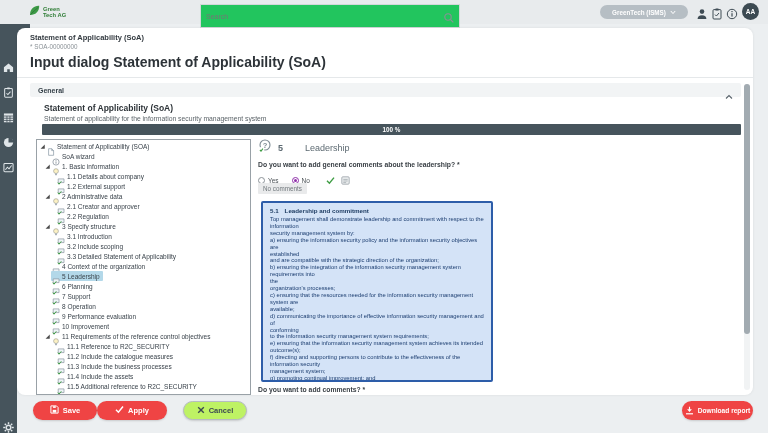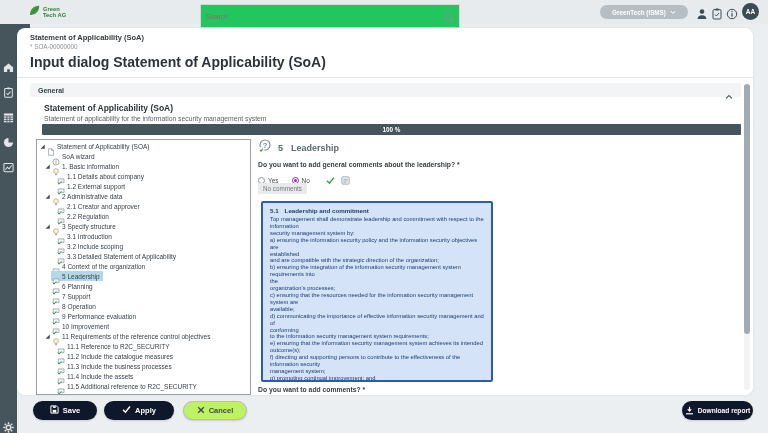--- a/index.html
+++ b/index.html
@@ -44,44 +44,44 @@
   .t-row { display:flex; align-items:center; height:10px; }
   .t-exp { width:7px; height:8px; flex:none; display:flex; align-items:center; justify-content:center; }
   .t-anchor { display:flex; align-items:center; padding:0 3px 0 0; border-radius:1px; height:10px; }
   .t-anchor.selected { background:#b3d8e9; }
   .t-icon { width:8px; height:8px; margin:0 2px 0 1px; flex:none; }
   .t-label { font-size:6.5px; color:#39424a; white-space:nowrap; }
 
   
   .step-head { position:absolute; left:258px; top:139px; display:flex; align-items:center; }
   .step-num { font-size:9px; font-weight:bold; color:#5d6a72; margin-left:6px; }
-  .step-title { font-size:9px; font-weight:bold; color:#5d6a72; margin-left:8px; }
+  .step-title { font-size:9px; font-weight:normal; color:#5d6a72; margin-left:22px; }
   .q1 { position:absolute; left:258px; top:161px; font-size:6.8px; font-weight:bold; color:#3a4046; }
   .radio-row { position:absolute; left:258px; top:171px; display:flex; align-items:center; }
   .radio { width:7px; height:7px; border-radius:50%; border:1px solid #8b9298; background:#fff; flex:none; }
   .radio.selected { border-color:#9031aa; position:relative; }
   .radio.selected::after { content:""; position:absolute; left:1.1px; top:1.1px; width:3.2px; height:3.2px; border-radius:50%; background:#9031aa; }
   .radio-label { font-size:6.5px; color:#4a5055; margin:0 0 0 3px; }
   .chip { position:absolute; left:258px; top:183px; height:11px; background:#e9eaeb; border-radius:1px; font-size:6.3px; color:#70777c; line-height:11px; padding:0 5px; display:inline-block; }
   .info-box { position:absolute; left:261px; top:201px; width:232px; height:181px; background:#d4e3f7; border:2px solid #2d5da9; border-radius:2px; padding:4px 7px; overflow:hidden; }
   .ib-title { font-size:6.2px; font-weight:bold; color:#17365d; margin-bottom:2px; }
   .ib-title .ib-num { margin-right:6px; }
   .ib-body { font-size:5.8px; line-height:6.9px; color:#1b3d70; white-space:pre-line; }
   .q2 { position:absolute; left:258px; top:386px; font-size:6.8px; font-weight:bold; color:#3a4046; }
 
   
   .scroll-track { position:absolute; left:744px; top:84px; width:6px; height:306px; background:#f1f3f4; border-radius:3px; }
   .scroll-thumb { position:absolute; left:0; top:0; width:6px; height:250px; background:#a2abb1; border-radius:3px; }
 
   
   .btn { position:absolute; top:401px; height:19px; border-radius:10px; display:flex; align-items:center; justify-content:center; gap:4px; font-size:7.5px; font-weight:bold; cursor:pointer; box-shadow:0 1px 2px rgba(0,0,0,.15); }
-  .btn.dark { background:#0f172a; color:#fff; }
+  .btn.dark { background:#ef4444; color:#fff; }
   .btn.light { background:#bef264; color:#3c4852; border:1px solid #b6bcc0; }
   .btn-save { left:33px; width:64px; }
-  .btn-apply { left:104px; width:70px; }
+  .btn-apply { left:97px; width:70px; }
   .btn-cancel { left:183px; width:64px; }
   .btn-download { left:682px; width:71px; font-size:6.6px; }
 </style>
 </head>
 <body>
 
 <div class="header">
   <div class="logo">
     <span>
       <svg width="13" height="13" viewBox="0 0 13 13">

